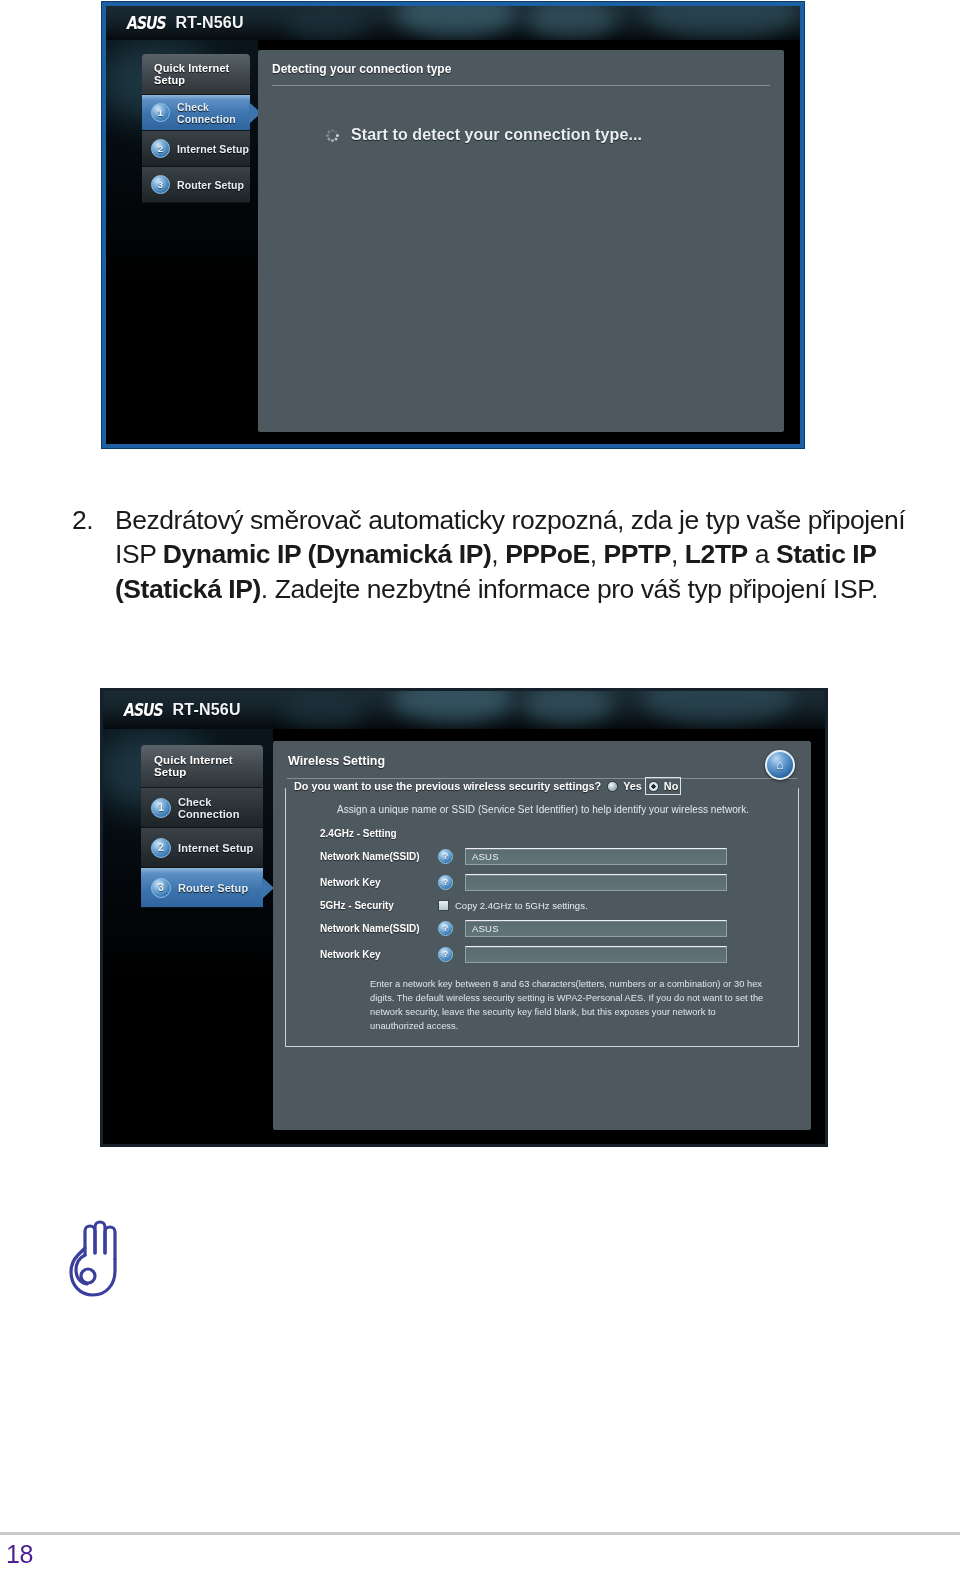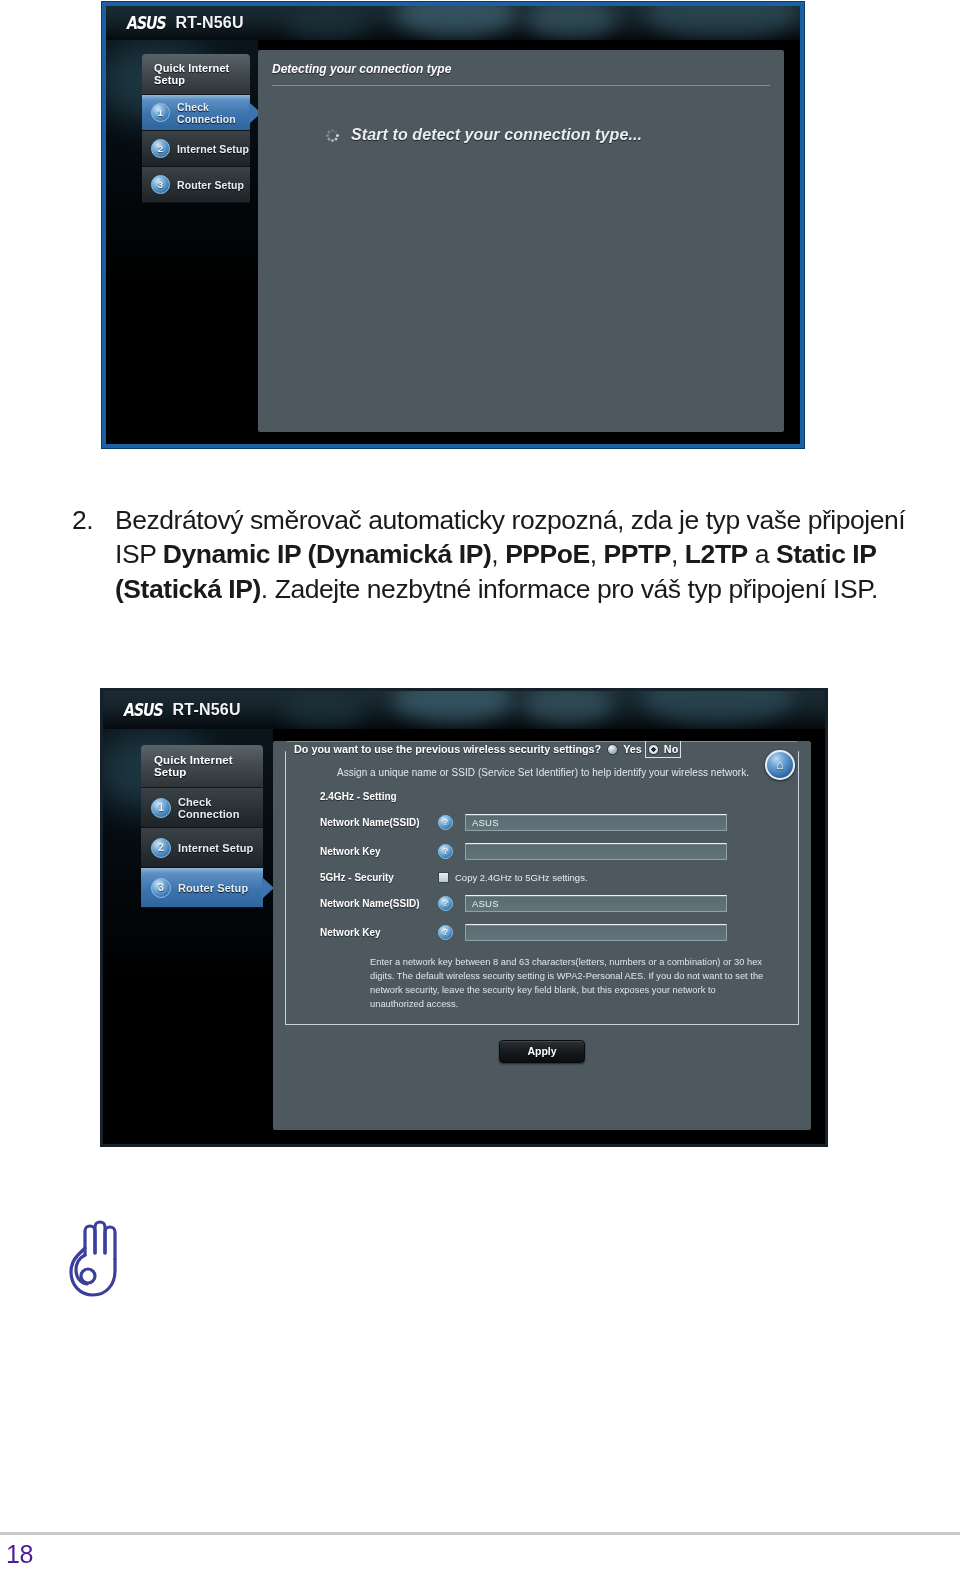--- a/index.html
+++ b/index.html
@@ -87,21 +87,21 @@
     display:flex;align-items:center;justify-content:center;
     text-shadow:0 1px 1px rgba(0,0,0,.55);
   }
   .shot2 .num{width:18px;height:18px;font-size:10px;}
   .nav-label{font-size:10.5px;font-weight:700;color:#e6eef4;
              text-shadow:0 1px 1px rgba(0,0,0,.85);letter-spacing:.1px;}
   .shot2 .nav-label{font-size:11px;}
 
   
   .content{flex:1 1 auto;position:relative;background:#4e585f;overflow:hidden;}
-  .shot1 .content{margin:10px 16px 12px 0;border-radius:2px;font-style:italic;}
+  .shot1 .content{margin:10px 16px 12px 0;border-radius:2px;}
   .shot2 .content{margin:12px 14px 14px 0;border-radius:2px;}
 
   .panel-title{
     font-size:12px;font-weight:700;color:#ffffff;
     padding:12px 0 9px 14px;text-shadow:0 1px 1px rgba(0,0,0,.6);
   }
   .shot2 .panel-title{font-size:12.5px;padding:13px 0 10px 15px;}
   .title-rule{height:1px;background:rgba(255,255,255,.32);margin:0 14px;}
 
   
@@ -142,21 +142,21 @@
   .radio.on{background:radial-gradient(circle at 50% 50%,#1f2b33 0%,#1f2b33 32%,#e8eef3 36%,#b6c5cf 100%);}
   .radio-label{font-size:10.8px;font-weight:700;color:#fff;text-shadow:0 1px 1px rgba(0,0,0,.6);}
   .radio-grp.focused{outline:1px solid #d8e2e9;outline-offset:2px;}
 
   .assign-note{font-size:10px;color:#e3e9ed;text-align:center;margin:2px 8px 13px 8px;
                letter-spacing:.05px;}
 
   .sec-head{font-size:10px;font-weight:700;color:#fff;margin:0 0 9px 22px;
             text-shadow:0 1px 1px rgba(0,0,0,.55);}
 
-  .field-row{display:flex;align-items:center;margin:12px 0 9px 22px;}
+  .field-row{display:flex;align-items:center;margin:0 0 9px 22px;}
   .field-label{width:118px;flex:0 0 auto;font-size:10px;font-weight:700;color:#fff;
                text-shadow:0 1px 1px rgba(0,0,0,.55);}
   .help{
     width:13px;height:13px;border-radius:50%;flex:0 0 auto;margin-right:12px;
     background:radial-gradient(circle at 36% 28%,#d6eaf8 0%,#7fb4dd 38%,#2b6fa8 80%,#1d4f7e 100%);
     color:#eaf4fb;font-size:8.5px;font-weight:700;line-height:13px;text-align:center;
     border:1px solid #8ec3e6;text-shadow:0 1px 1px rgba(0,0,0,.4);
   }
   .inp{
     flex:1 1 auto;height:17px;max-width:262px;
@@ -311,20 +311,21 @@
               <div class="nav-label">Internet Setup</div>
             </div>
             <div class="nav-item active">
               <div class="num">3</div>
               <div class="nav-label">Router Setup</div>
             </div>
           </div>
         </div>
 
         <div class="content">
+          <div class="panel-title">Wireless Setting</div>
           <div class="title-rule"></div>
 
           <div class="home-btn">
             <span class="home-glyph">⌂</span>
           </div>
 
           <div class="fieldset">
             <div class="fs-legend">
               <span class="fs-legend-text">Do you want to use the previous wireless security settings?</span>
               <span class="radio-grp">
@@ -377,25 +378,20 @@
               <div class="field-label">Network Key</div>
               <div class="help">?</div>
               <div class="inp">
                 <span></span>
               </div>
             </div>
 
             <div class="helptext">Enter a network key between 8 and 63 characters(letters, numbers or a combination) or 30 hex digits. The default wireless security setting is WPA2-Personal AES. If you do not want to set the network security, leave the security key field blank, but this exposes your network to unauthorized access.</div>
           </div>
 
-          <div class="apply-wrap">
-            <div class="apply-btn">
-              <span>Apply</span>
-            </div>
-          </div>
         </div>
       </div>
     </div>
   </div>
 
   <div class="note">
     <div class="note-icon">
       <svg width="62" height="80" viewBox="0 0 62 80" aria-hidden="true">
         <g fill="none" stroke="#3a3f9c" stroke-width="3.2" stroke-linecap="round" stroke-linejoin="round">
           <path d="M20 36 V12 a5 5 0 0 1 10 0 V34"></path>

